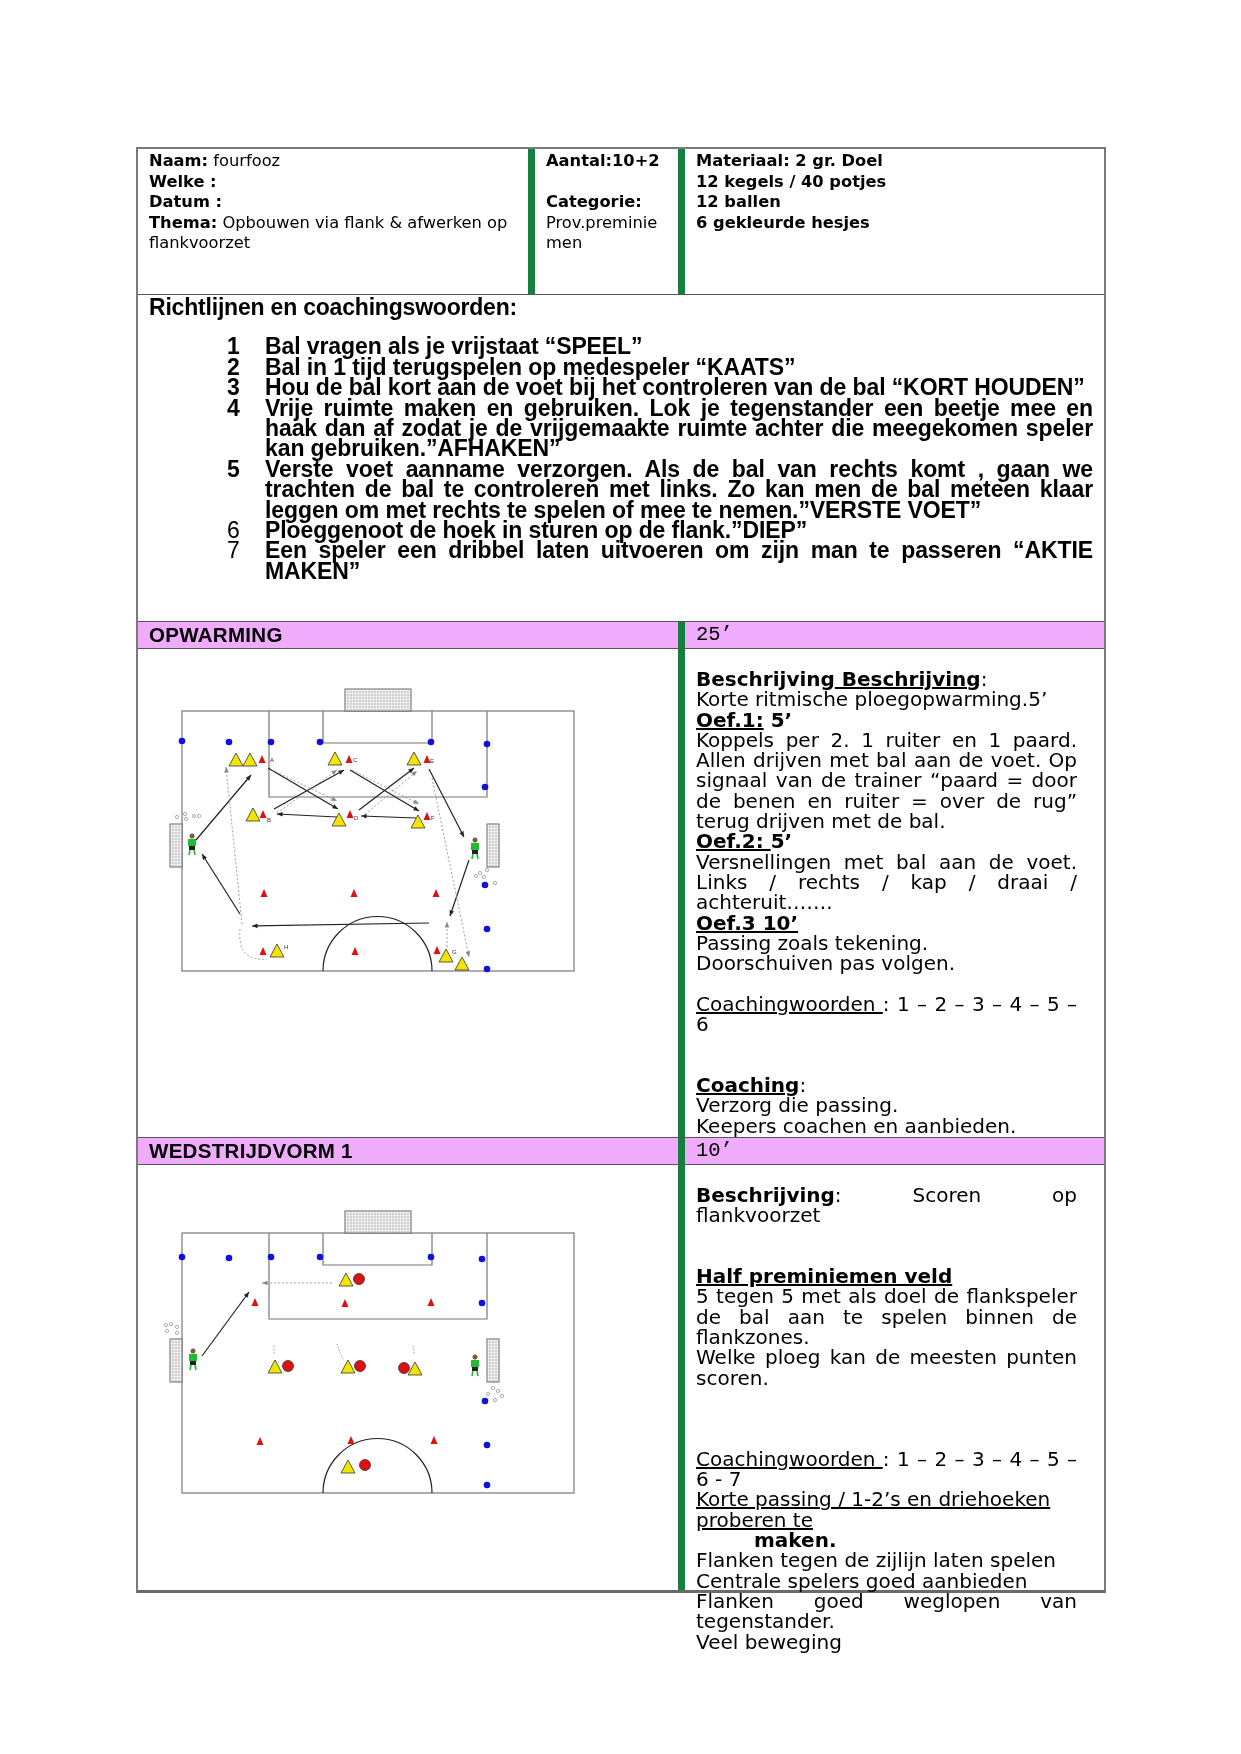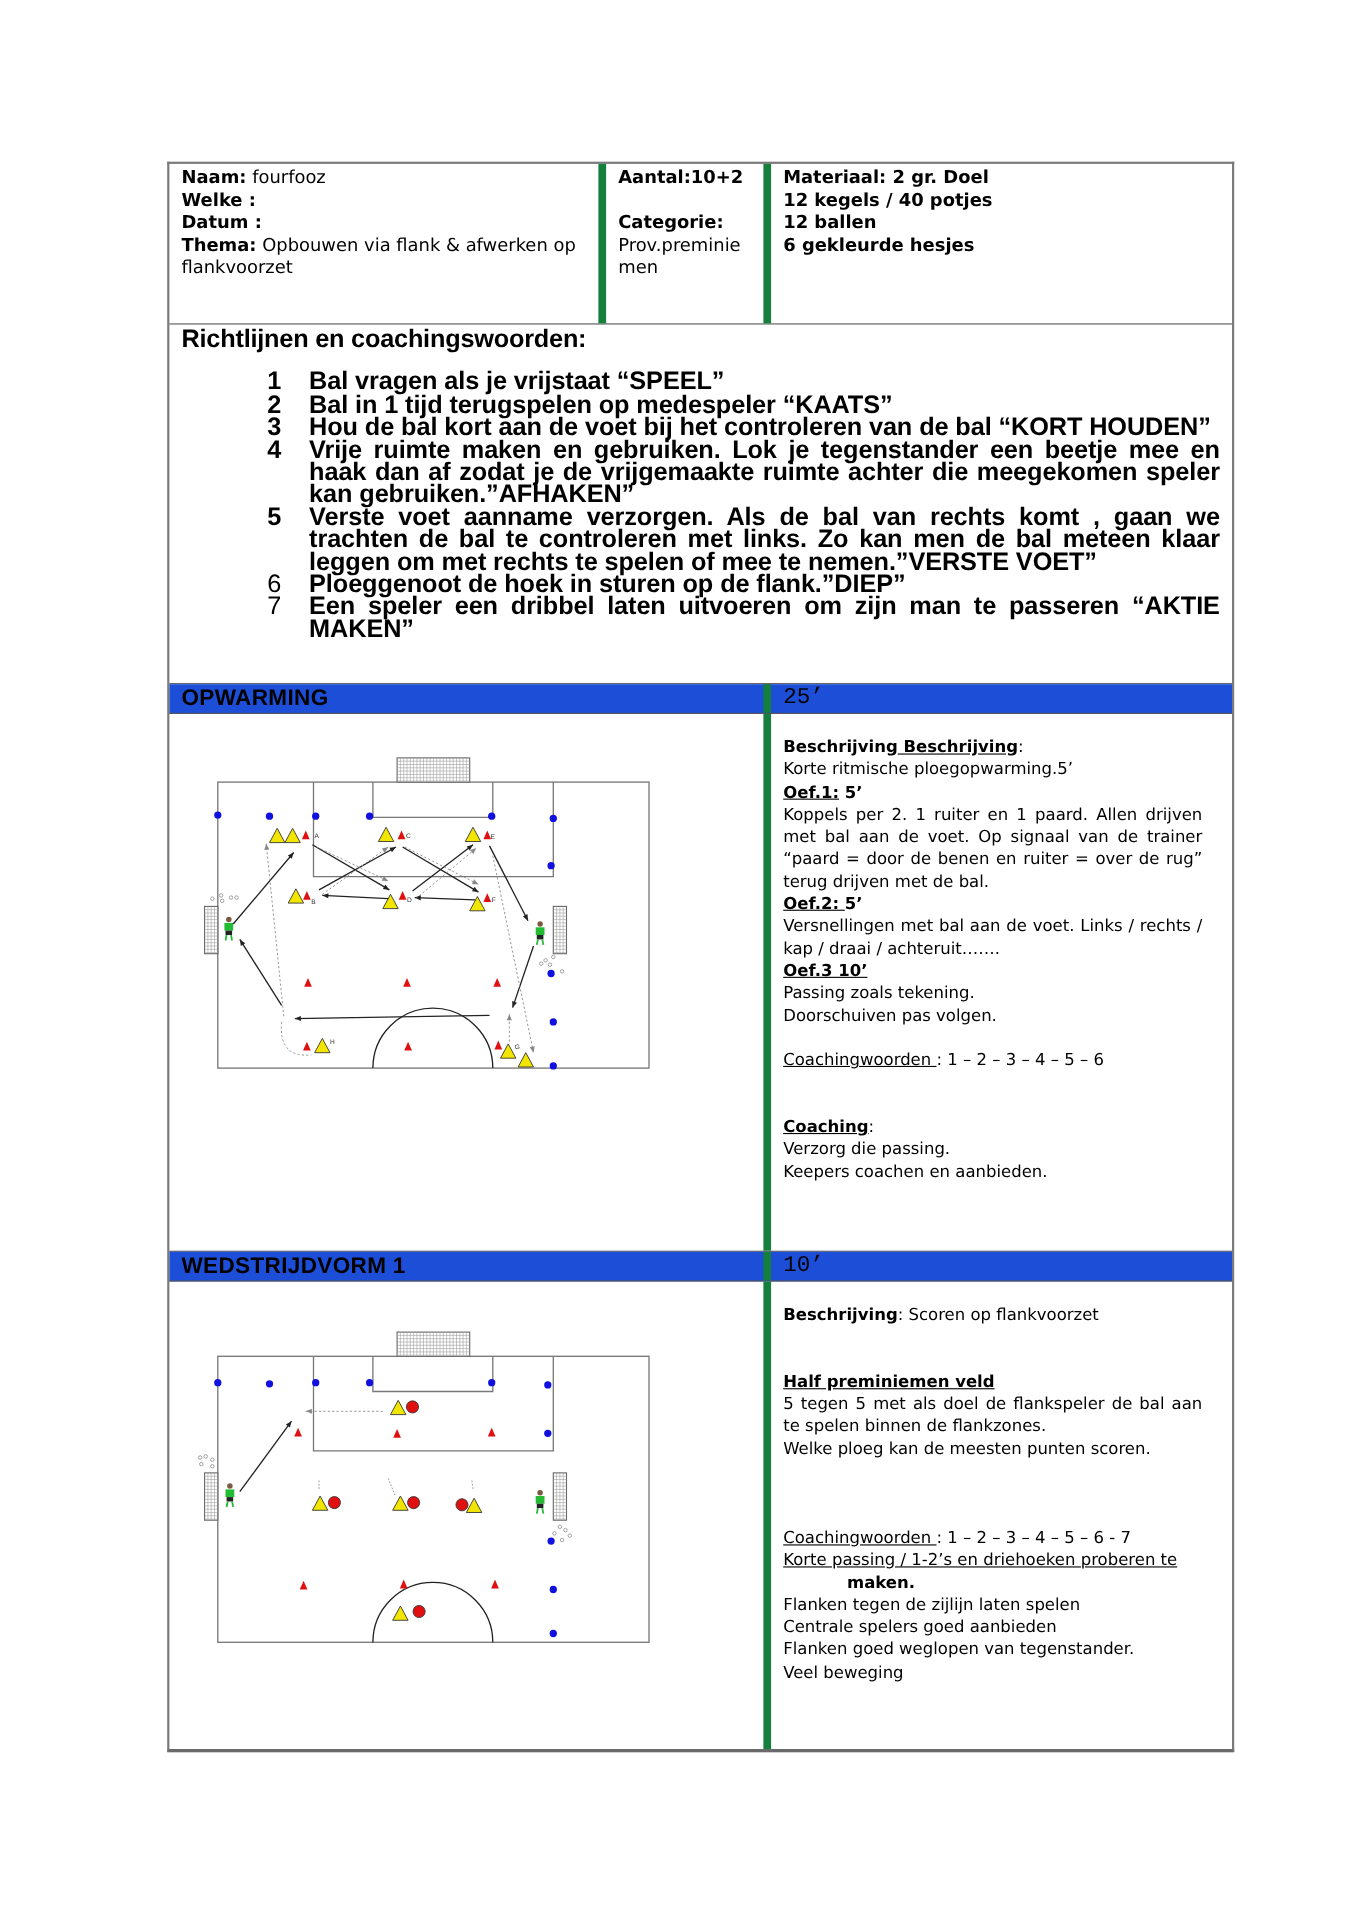--- a/index.html
+++ b/index.html
@@ -1,41 +1,41 @@
 <!DOCTYPE html>
 <html><head>
 <meta charset="utf-8">
 <style>
   html, body { margin:0; padding:0; background:#ffffff; }
   body { width:1241px; height:1754px; position:relative; font-family:"DejaVu Sans", sans-serif; color:#000; }
-  .page-table { position:absolute; left:152px; top:147px; width:970px; border:2px solid #7a7a7a; border-bottom:3px solid #6a6a6a; box-sizing:border-box; }
+  .page-table { position:absolute; left:136px; top:147px; width:970px; border:2px solid #7a7a7a; border-bottom:3px solid #6a6a6a; box-sizing:border-box; }
   .row { display:flex; border-bottom:1px solid #555; box-sizing:border-box; }
   .row:last-child { border-bottom:none; }
   .cell { box-sizing:border-box; padding:2px 11px; font-size:16.3px; line-height:20.5px; }
   .cell + .cell { border-left:7px solid #15803d; }
   b, .b { font-weight:bold; }
   .hdr-row { height:146px; }
   .c1 { width:390px; }
   .c2 { width:150px; }
   .c3 { flex:1; }
   .rl-row { height:327px; }
   .rl-cell { width:100%; padding:2px 11px; font-family:"Liberation Sans", sans-serif; font-size:23px; line-height:20.4px; }
   .rl-title { font-weight:bold; letter-spacing:-0.2px; }
   .rl-list { margin:19px 0 0 0; padding:0; list-style:none; }
   .rl-item { display:flex; font-weight:bold; letter-spacing:-0.1px; }
   .rl-num { width:38px; padding-left:78px; flex:none; }
   .rl-num.normal { font-weight:normal; }
   .rl-text { flex:1; text-align:justify; padding-right:0px; }
-  .sec-head { height:27px; background:#1d4ed8; border-bottom:1px solid #555; }
+  .sec-head { height:27px; background:#f0abfc; border-bottom:1px solid #555; }
   .sec-head .cell { font-size:20.5px; line-height:24px; padding-top:1px; }
   .sec-title { font-family:"Liberation Sans", sans-serif; font-weight:bold; width:540px; letter-spacing:0.3px; }
   .sec-time { flex:1; font-family:Liberation Mono, monospace; }
   .sec-body { display:flex; border-bottom:1px solid #555; }
   .diag-cell { width:540px; position:relative; }
-  .desc-cell { flex:1; padding:20px 27px 0 11px; font-size:15px; line-height:20.3px; text-align:justify; }
+  .desc-cell { flex:1; padding:20px 27px 0 11px; font-size:20px; line-height:20.3px; text-align:justify; }
   .u { text-decoration:underline; }
   .desc-cell p { margin:0; }
   .gap { height:20.3px; }
   .indent { padding-left:58px;font-weight:bold; }
   svg.field { position:absolute; left:24px; top:0; }
 </style>
 </head>
 <body>
 
 <div class="page-table">

